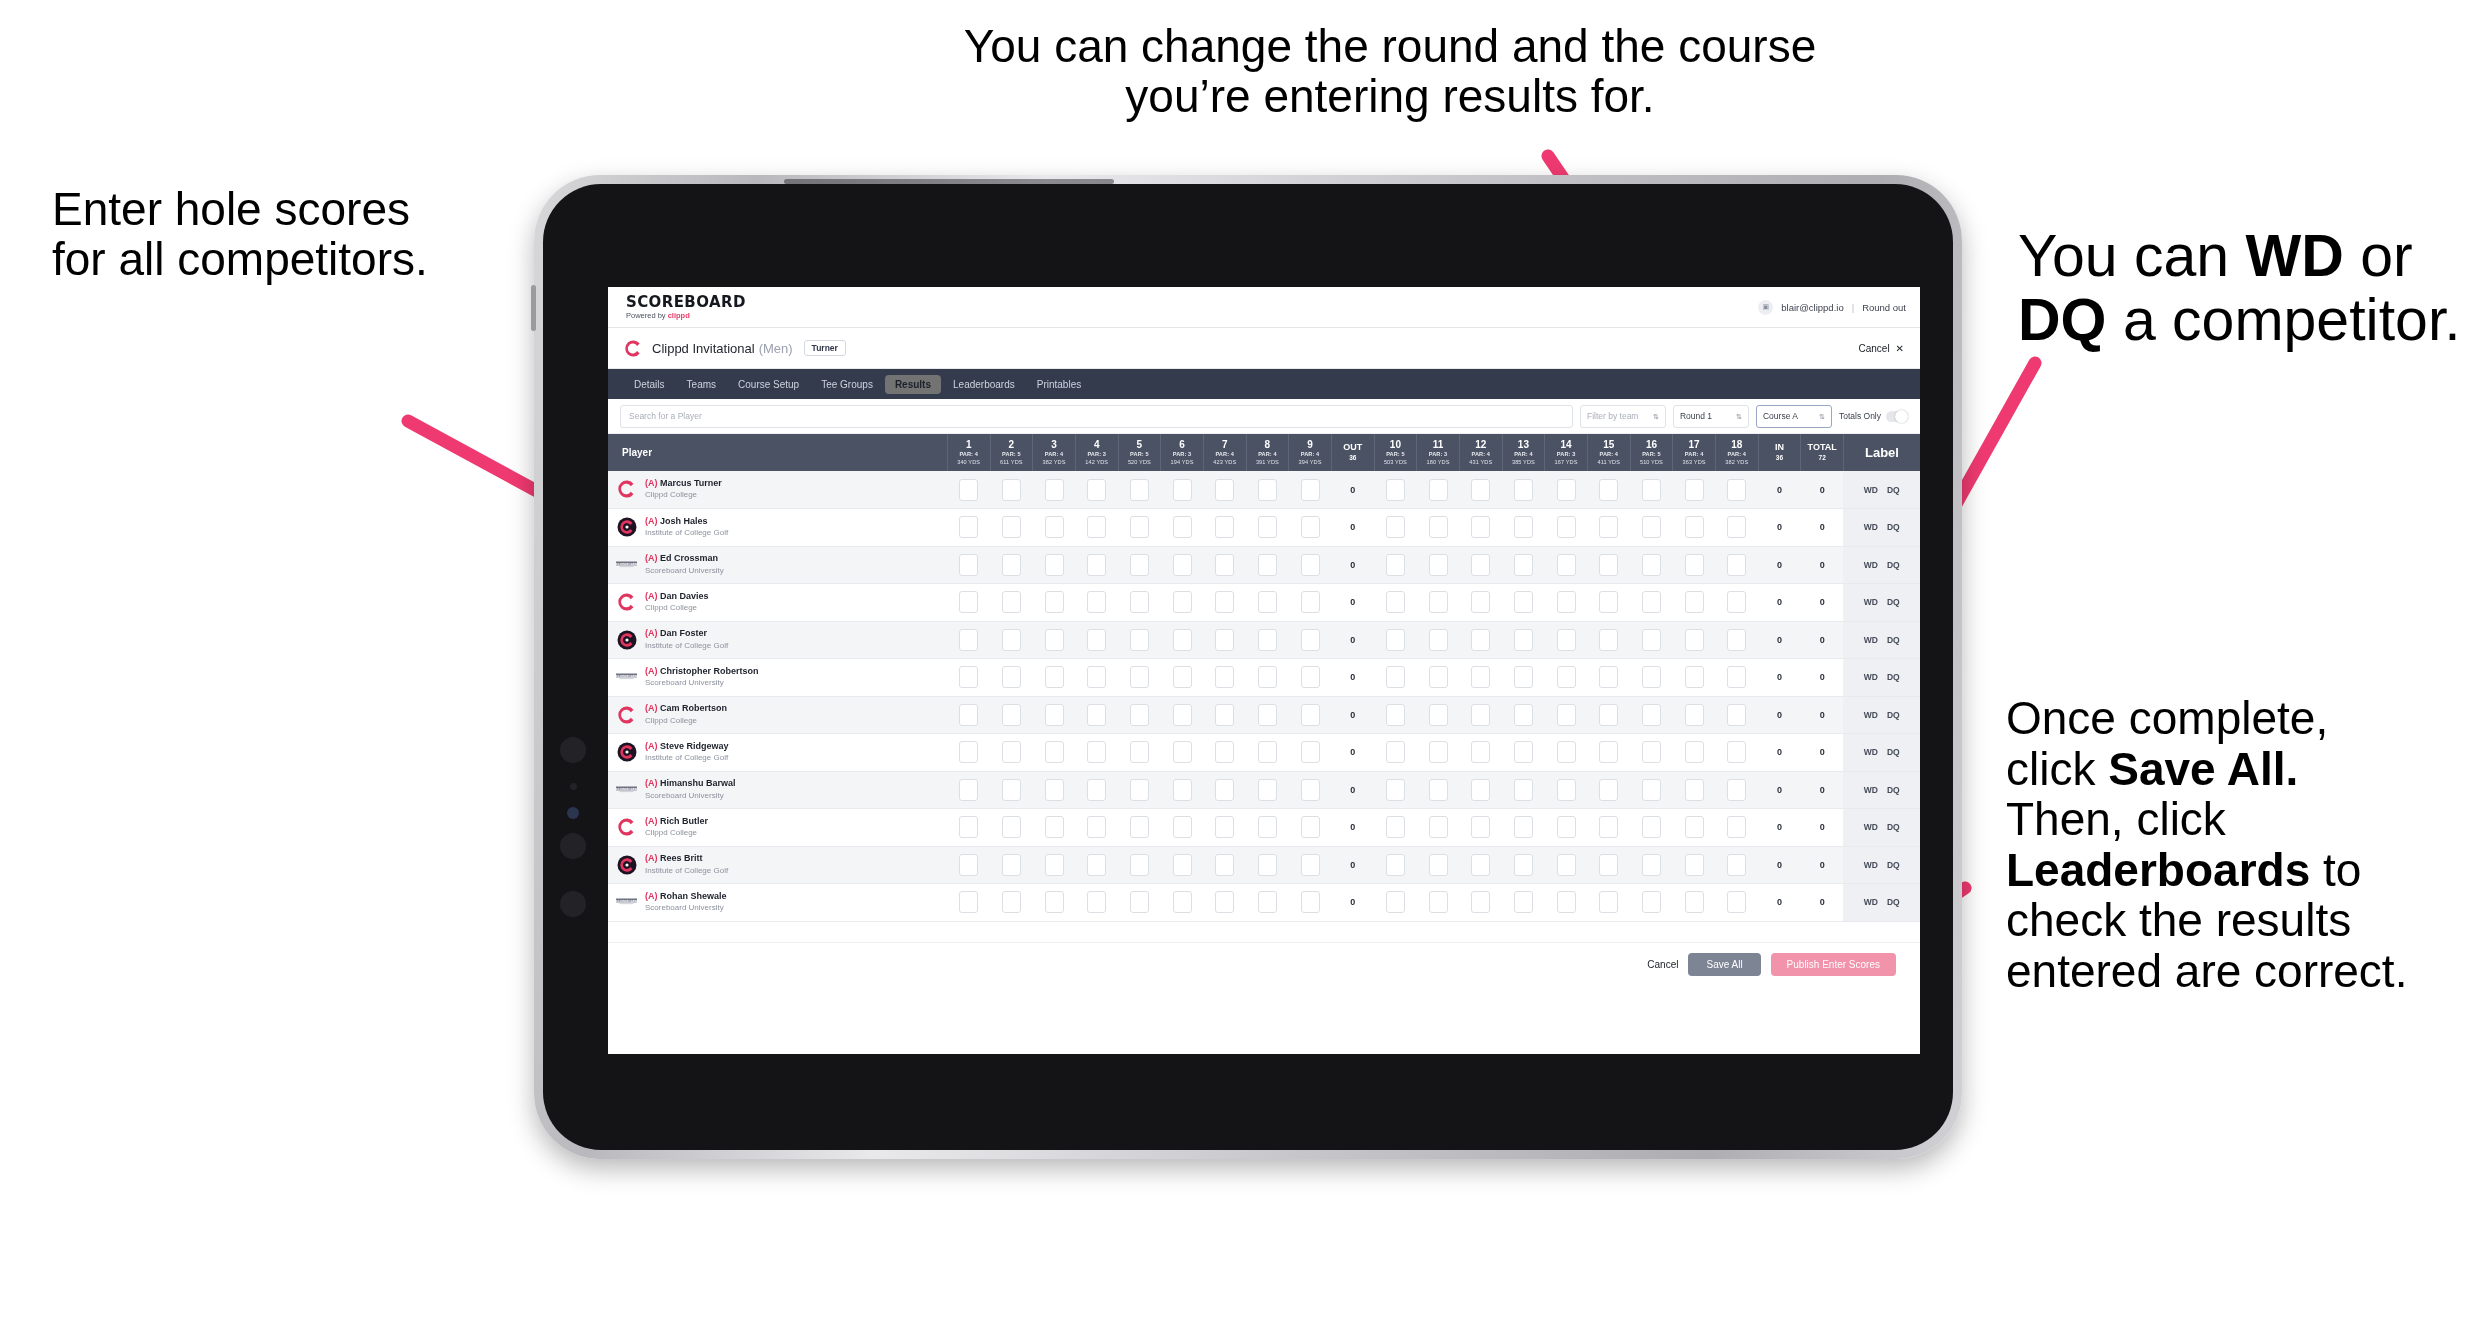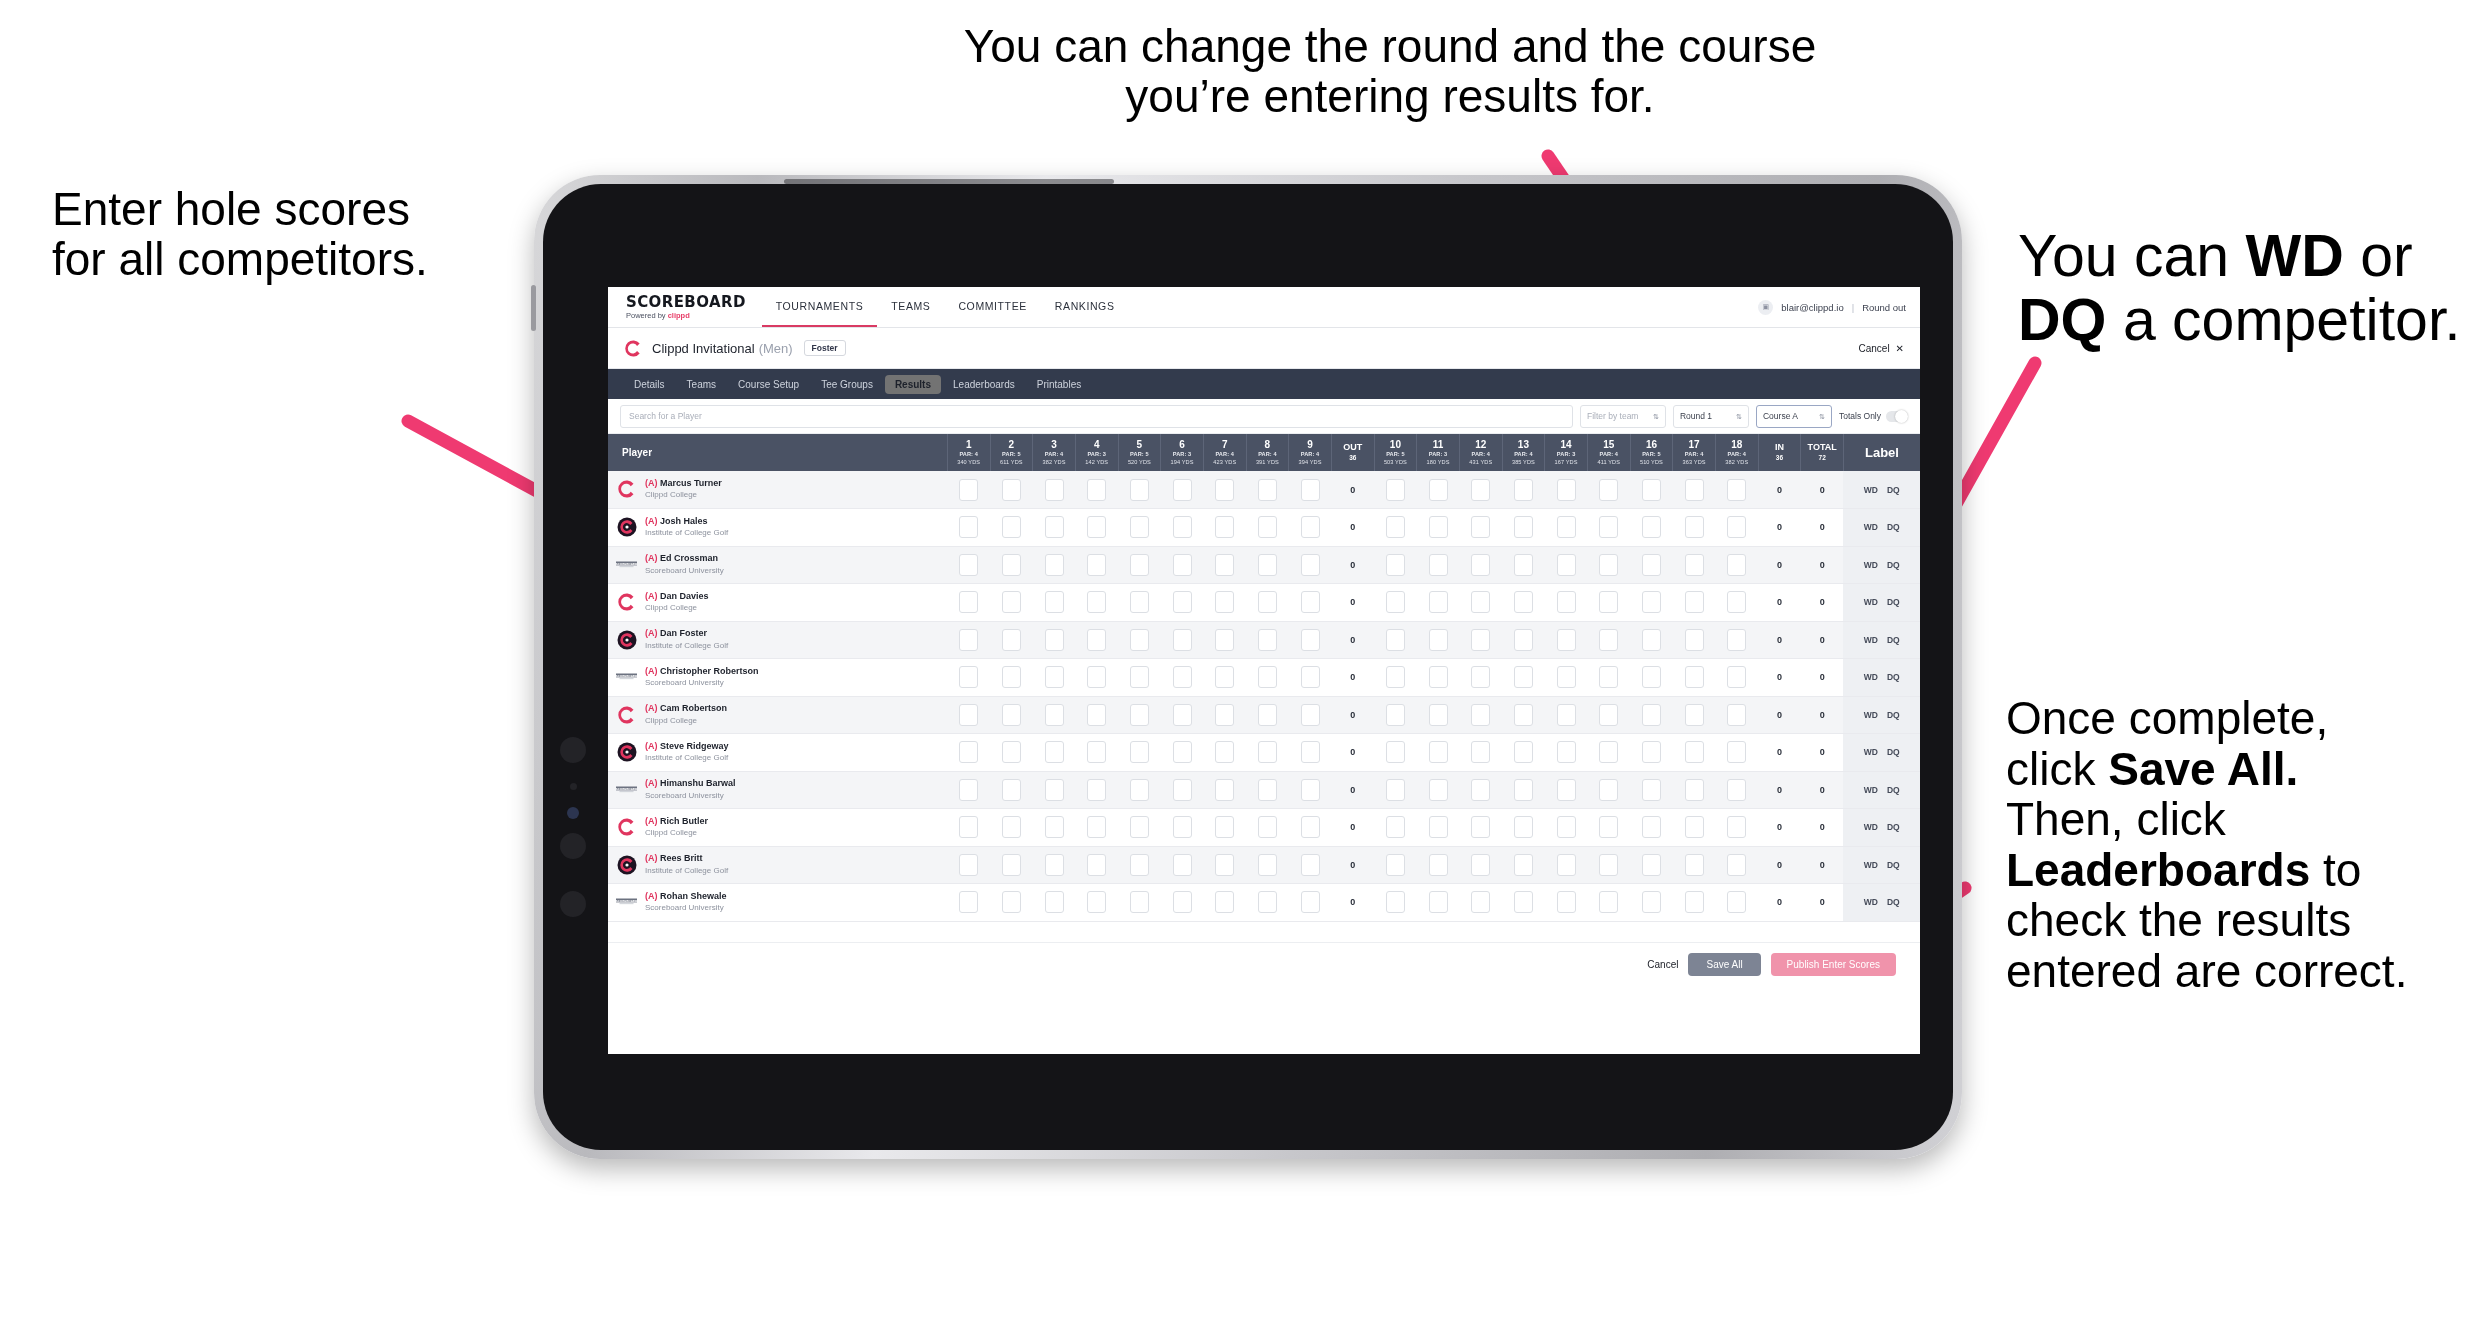--- a/index.html
+++ b/index.html
@@ -154,40 +154,34 @@
   <div class="hw spk" style="left:250px;top:4px;width:330px;height:5px;opacity:.45;"></div>
 
   <div class="tablet-screen">
     <div class="app">
 
       <div class="topbar">
         <div class="brand">
           <div class="wordmark">SCOREBOARD</div>
           <div class="sub"><span>Powered by </span><em>clippd</em></div>
         </div>
-        <nav class="topnav">
-          <a class="active">TOURNAMENTS</a>
-          <a>TEAMS</a>
-          <a>COMMITTEE</a>
-          <a>RANKINGS</a>
-        </nav>
         <div class="topright">
           <div class="avatar">▣</div>
           <span>blair@clippd.io</span>
           <span class="sep">|</span>
           <span>Round out</span>
         </div>
       </div>
 
       <div class="titlebar">
         <svg class="logo-c" viewBox="0 0 40 40">
           <path d="M33 9.5A17 17 0 1 0 33 30.5 L27.5 25.5 A10.5 10.5 0 1 1 27.5 14.5 Z" fill="#e0355f"></path>
         </svg>
         <div class="ttl"><span>Clippd Invitational</span><span class="muted">(Men)</span></div>
-        <div class="pill">Foster</div>
+        <div class="pill">Turner</div>
         <div class="cancel">
           <span>Cancel</span>
           <span>✕</span>
         </div>
       </div>
 
       <div class="tabbar">
         <div class="tab">Details</div>
         <div class="tab">Teams</div>
         <div class="tab">Course Setup</div>

